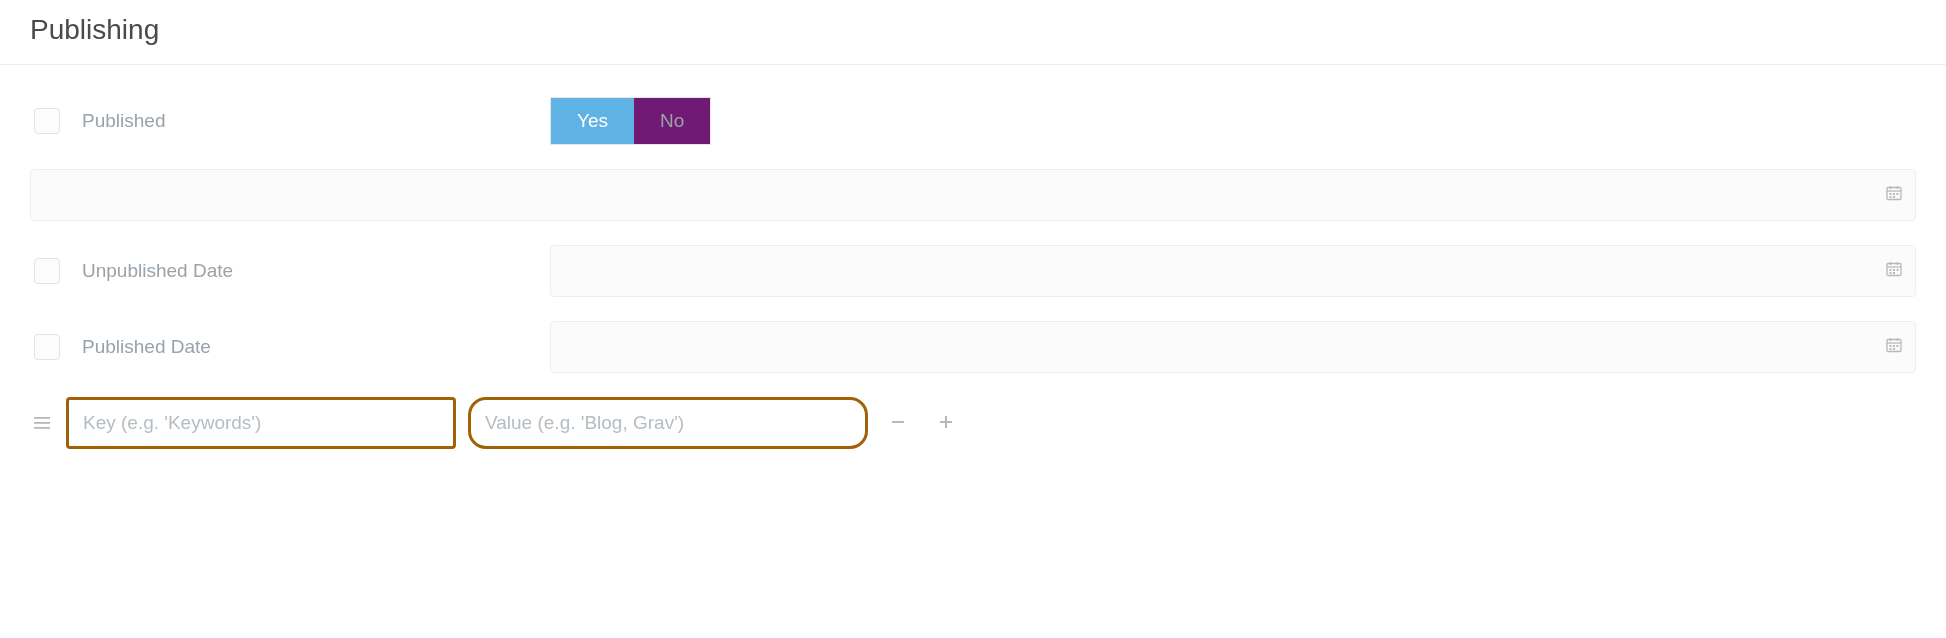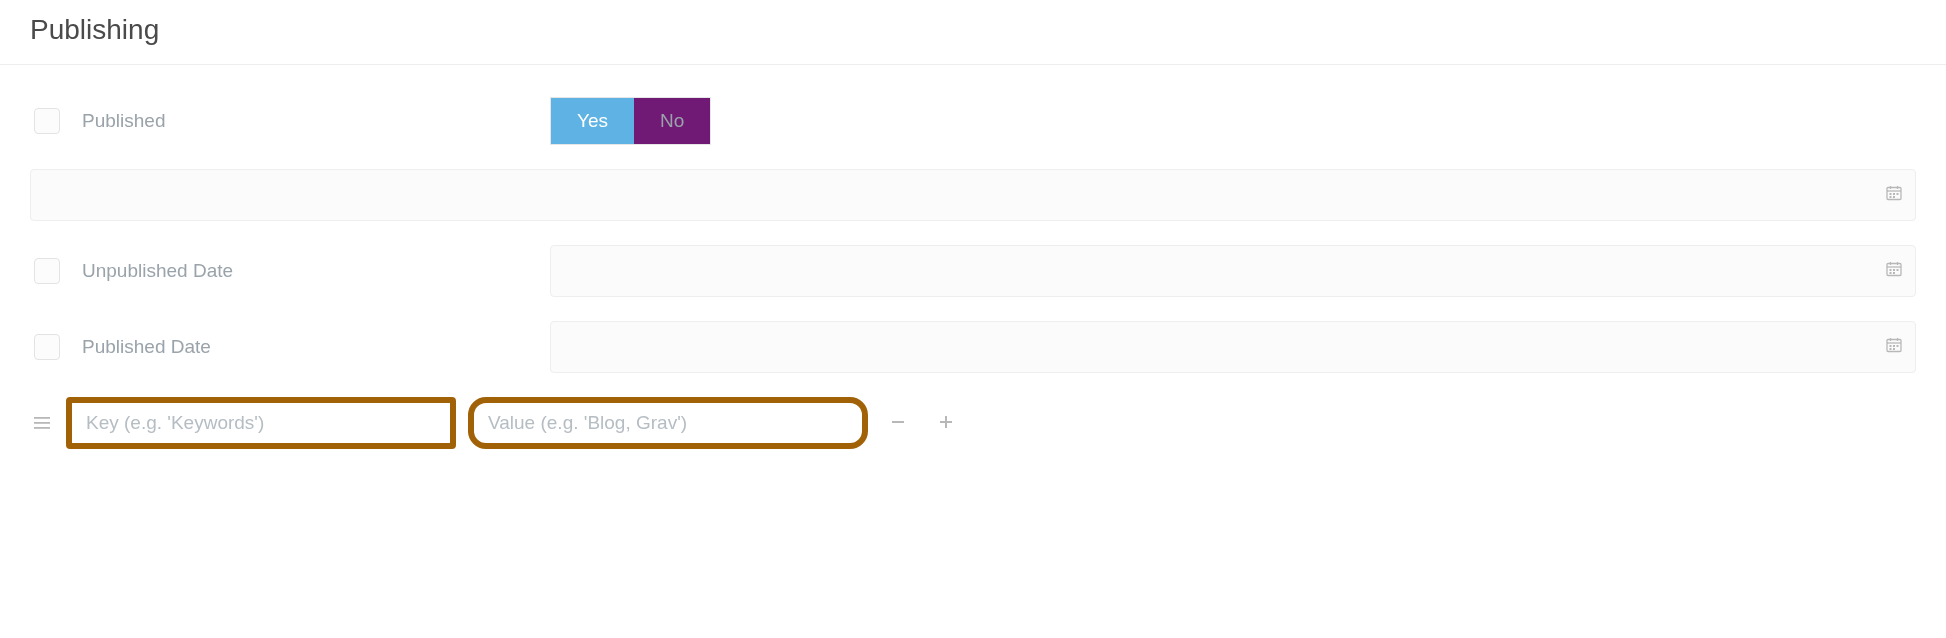--- a/index.html
+++ b/index.html
@@ -108,21 +108,21 @@
     }
     .drag-handle {
       color: #b8b8b8;
       cursor: grab;
       padding: 0 4px;
       display: flex;
       align-items: center;
     }
     .kv-input {
       height: 52px;
-      border: 6px solid #a16207;
+      border: 3px solid #a16207;
       border-radius: 4px;
       background: #ffffff;
       padding: 0 14px;
       font-size: 19px;
       color: #555;
     }
     .kv-input::placeholder,
     .date-input::placeholder {
       color: #b5bdc3;
     }

